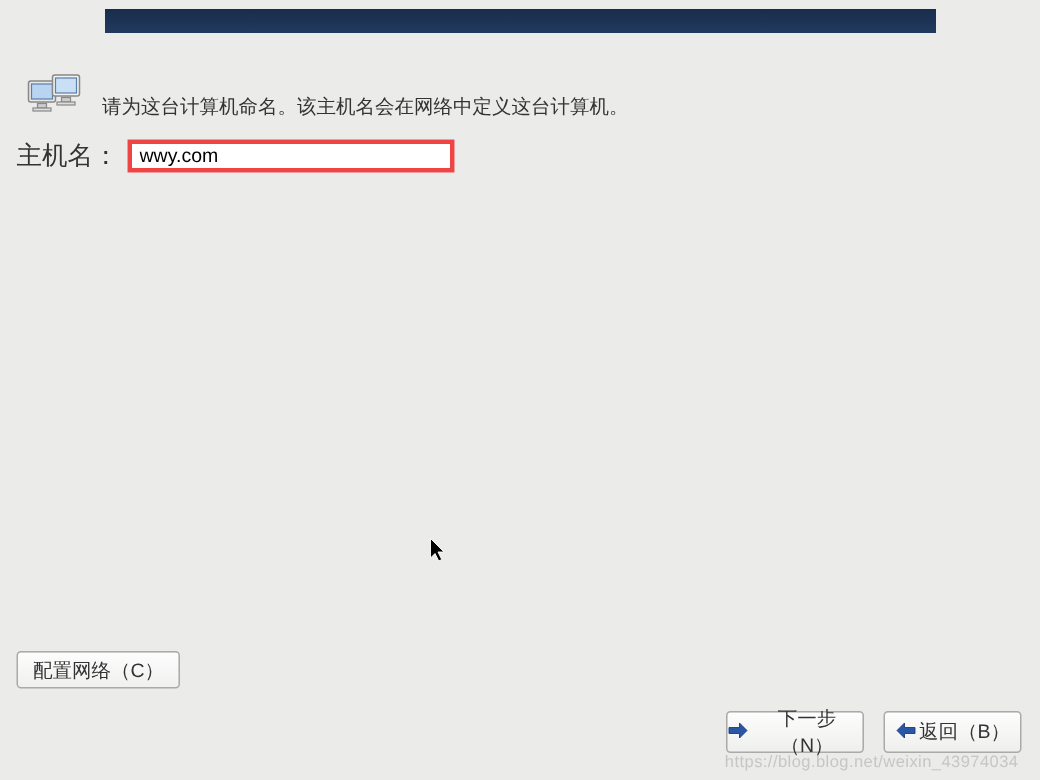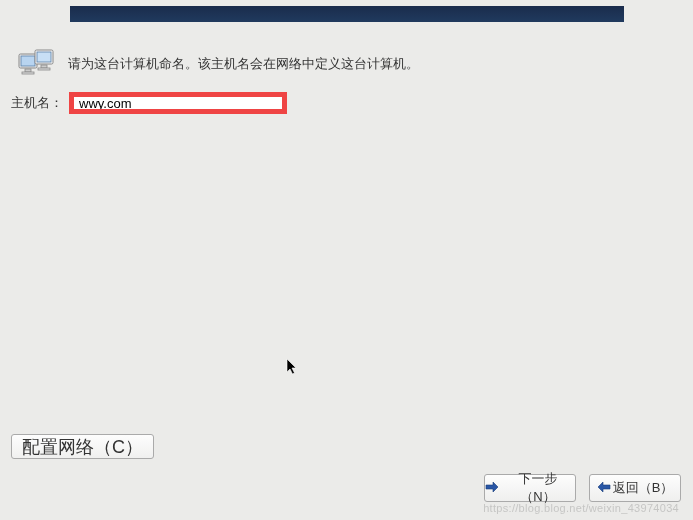--- a/index.html
+++ b/index.html
@@ -23,21 +23,21 @@
       left: 70px;
       width: 554px;
       height: 16px;
       background: linear-gradient(to bottom, #1a2c4c, #203a5e);
     }
     .instruction-row {
       position: absolute;
       top: 48px;
       left: 18px;
       display: flex;
-      align-items: center;
+      align-items: flex-end;
       gap: 12px;
     }
     .computer-icon {
       width: 38px;
       height: 32px;
       position: relative;
     }
     .computer-icon svg {
       width: 100%;
       height: 100%;
@@ -48,27 +48,27 @@
     }
     .hostname-row {
       position: absolute;
       top: 92px;
       left: 11px;
       display: flex;
       align-items: center;
       gap: 6px;
     }
     .hostname-label {
-      font-size: 13px;
+      font-size: 17px;
       color: #333;
     }
     .hostname-input {
       width: 218px;
       height: 22px;
-      border: 5px solid #ef4444;
+      border: 3px solid #ef4444;
       background: #fff;
       padding: 1px 5px;
       font-size: 13px;
       font-family: inherit;
       outline: none;
     }
     .cursor-arrow {
       position: absolute;
       top: 358px;
       left: 286px;
@@ -81,21 +81,21 @@
     }
     .button {
       display: inline-flex;
       align-items: center;
       gap: 4px;
       height: 25px;
       padding: 0 10px;
       background: linear-gradient(to bottom, #fdfdfd, #f0f0ef);
       border: 1px solid #aaa;
       border-radius: 3px;
-      font-size: 18px;
+      font-size: 13px;
       font-family: inherit;
       color: #333;
       cursor: pointer;
     }
     .bottom-buttons {
       position: absolute;
       bottom: 18px;
       right: 12px;
       display: flex;
       gap: 13px;

